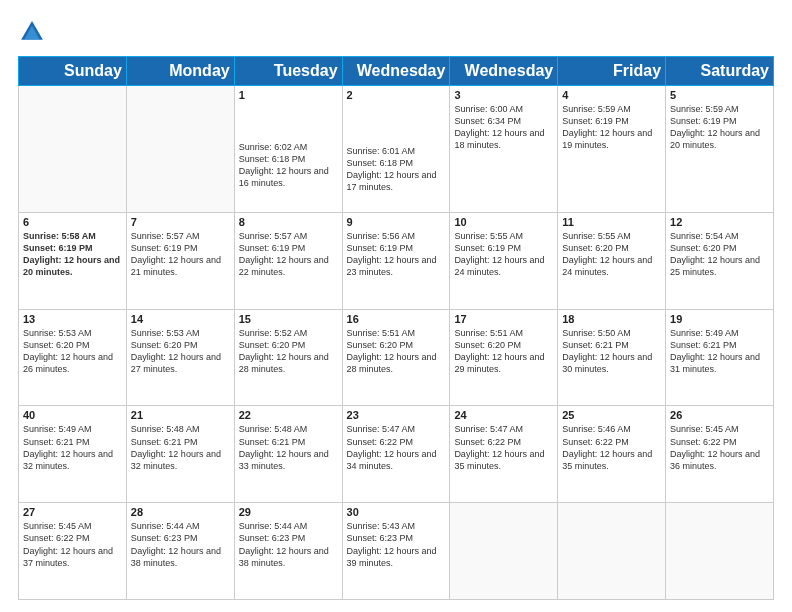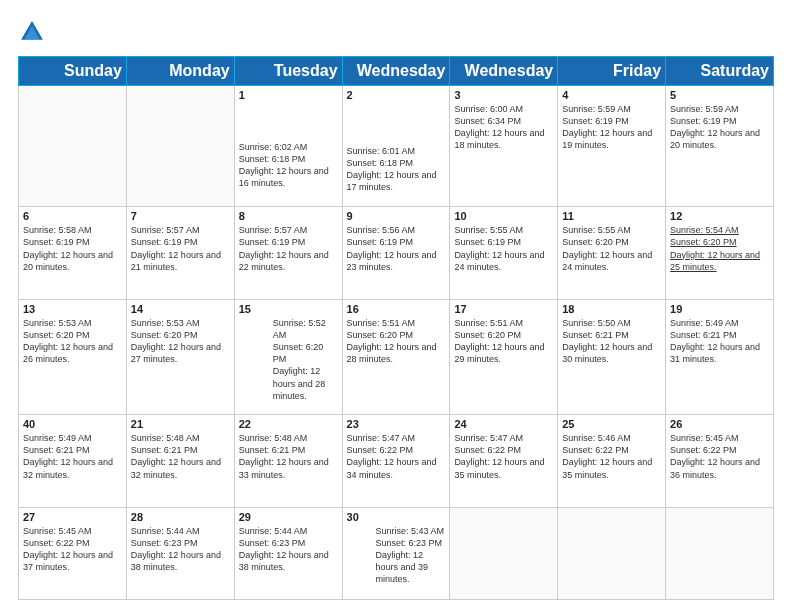--- a/index.html
+++ b/index.html
@@ -165,21 +165,21 @@
           <td>
             <span class="day-num">5</span>
             <div class="day-info" style="white-space: pre-line;">Sunrise: 5:59 AM
 Sunset: 6:19 PM
 Daylight: 12 hours and 20 minutes.</div>
           </td>
         </tr>
         <tr>
           <td>
             <span class="day-num">6</span>
-            <div class="day-info" style="white-space: pre-line;">Sunrise: 5:58 AM
+            <div class="day-info" style="white-space: pre-line; font-weight: bold;">Sunrise: 5:58 AM
 Sunset: 6:19 PM
 Daylight: 12 hours and 20 minutes.</div>
           </td>
           <td>
             <span class="day-num">7</span>
             <div class="day-info" style="white-space: pre-line;">Sunrise: 5:57 AM
 Sunset: 6:19 PM
 Daylight: 12 hours and 21 minutes.</div>
           </td>
           <td>
@@ -201,41 +201,41 @@
 Daylight: 12 hours and 24 minutes.</div>
           </td>
           <td>
             <span class="day-num">11</span>
             <div class="day-info" style="white-space: pre-line;">Sunrise: 5:55 AM
 Sunset: 6:20 PM
 Daylight: 12 hours and 24 minutes.</div>
           </td>
           <td>
             <span class="day-num">12</span>
-            <div class="day-info" style="white-space: pre-line; text-decoration: underline;">Sunrise: 5:54 AM
+            <div class="day-info" style="white-space: pre-line;">Sunrise: 5:54 AM
 Sunset: 6:20 PM
 Daylight: 12 hours and 25 minutes.</div>
           </td>
         </tr>
         <tr>
           <td>
             <span class="day-num">13</span>
             <div class="day-info" style="white-space: pre-line;">Sunrise: 5:53 AM
 Sunset: 6:20 PM
 Daylight: 12 hours and 26 minutes.</div>
           </td>
           <td>
             <span class="day-num">14</span>
             <div class="day-info" style="white-space: pre-line;">Sunrise: 5:53 AM
 Sunset: 6:20 PM
 Daylight: 12 hours and 27 minutes.</div>
           </td>
           <td>
             <span class="day-num">15</span>
-            <div class="day-info" style="white-space: pre-line; margin-left: 34px;">Sunrise: 5:52 AM
+            <div class="day-info" style="white-space: pre-line;">Sunrise: 5:52 AM
 Sunset: 6:20 PM
 Daylight: 12 hours and 28 minutes.</div>
           </td>
           <td>
             <span class="day-num">16</span>
             <div class="day-info" style="white-space: pre-line;">Sunrise: 5:51 AM
 Sunset: 6:20 PM
 Daylight: 12 hours and 28 minutes.</div>
           </td>
           <td>
@@ -315,21 +315,21 @@
 Daylight: 12 hours and 38 minutes.</div>
           </td>
           <td>
             <span class="day-num">29</span>
             <div class="day-info" style="white-space: pre-line;">Sunrise: 5:44 AM
 Sunset: 6:23 PM
 Daylight: 12 hours and 38 minutes.</div>
           </td>
           <td>
             <span class="day-num">30</span>
-            <div class="day-info" style="white-space: pre-line; margin-left: 29px;">Sunrise: 5:43 AM
+            <div class="day-info" style="white-space: pre-line;">Sunrise: 5:43 AM
 Sunset: 6:23 PM
 Daylight: 12 hours and 39 minutes.</div>
           </td>
           <td class="empty"></td>
           <td class="empty"></td>
           <td class="empty"></td>
         </tr>
       </tbody>
   </table>
 </div>

